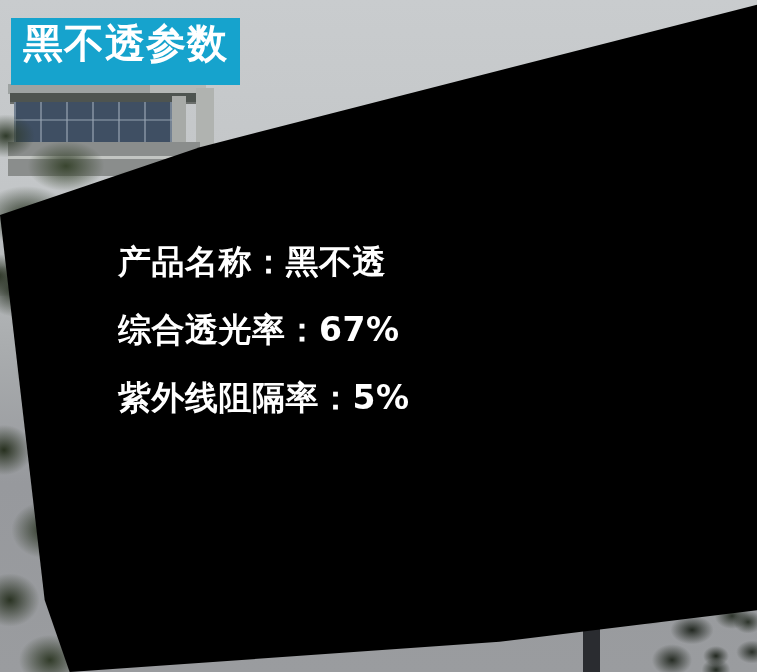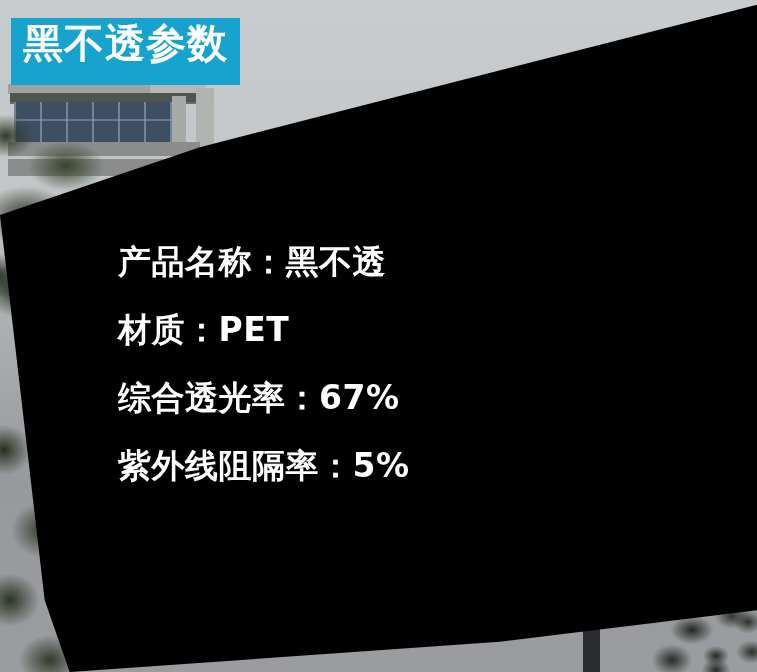--- a/index.html
+++ b/index.html
@@ -208,20 +208,19 @@
     <div class="tree-l2"></div>
     <div class="post"></div>
     <div class="tree-r"></div>
     <div class="tree-r2"></div>
   </div>
 
   <div class="panel"></div>
 
   <div class="specs">
     <div class="spec-line">产品名称：黑不透</div>
-    <div class="spec-line">材质：PET</div>
     <div class="spec-line">综合透光率：67%</div>
     <div class="spec-line">紫外线阻隔率：5%</div>
   </div>
 
   <div class="badge">黑不透参数</div>
 
 </div>
 
 </body></html>

